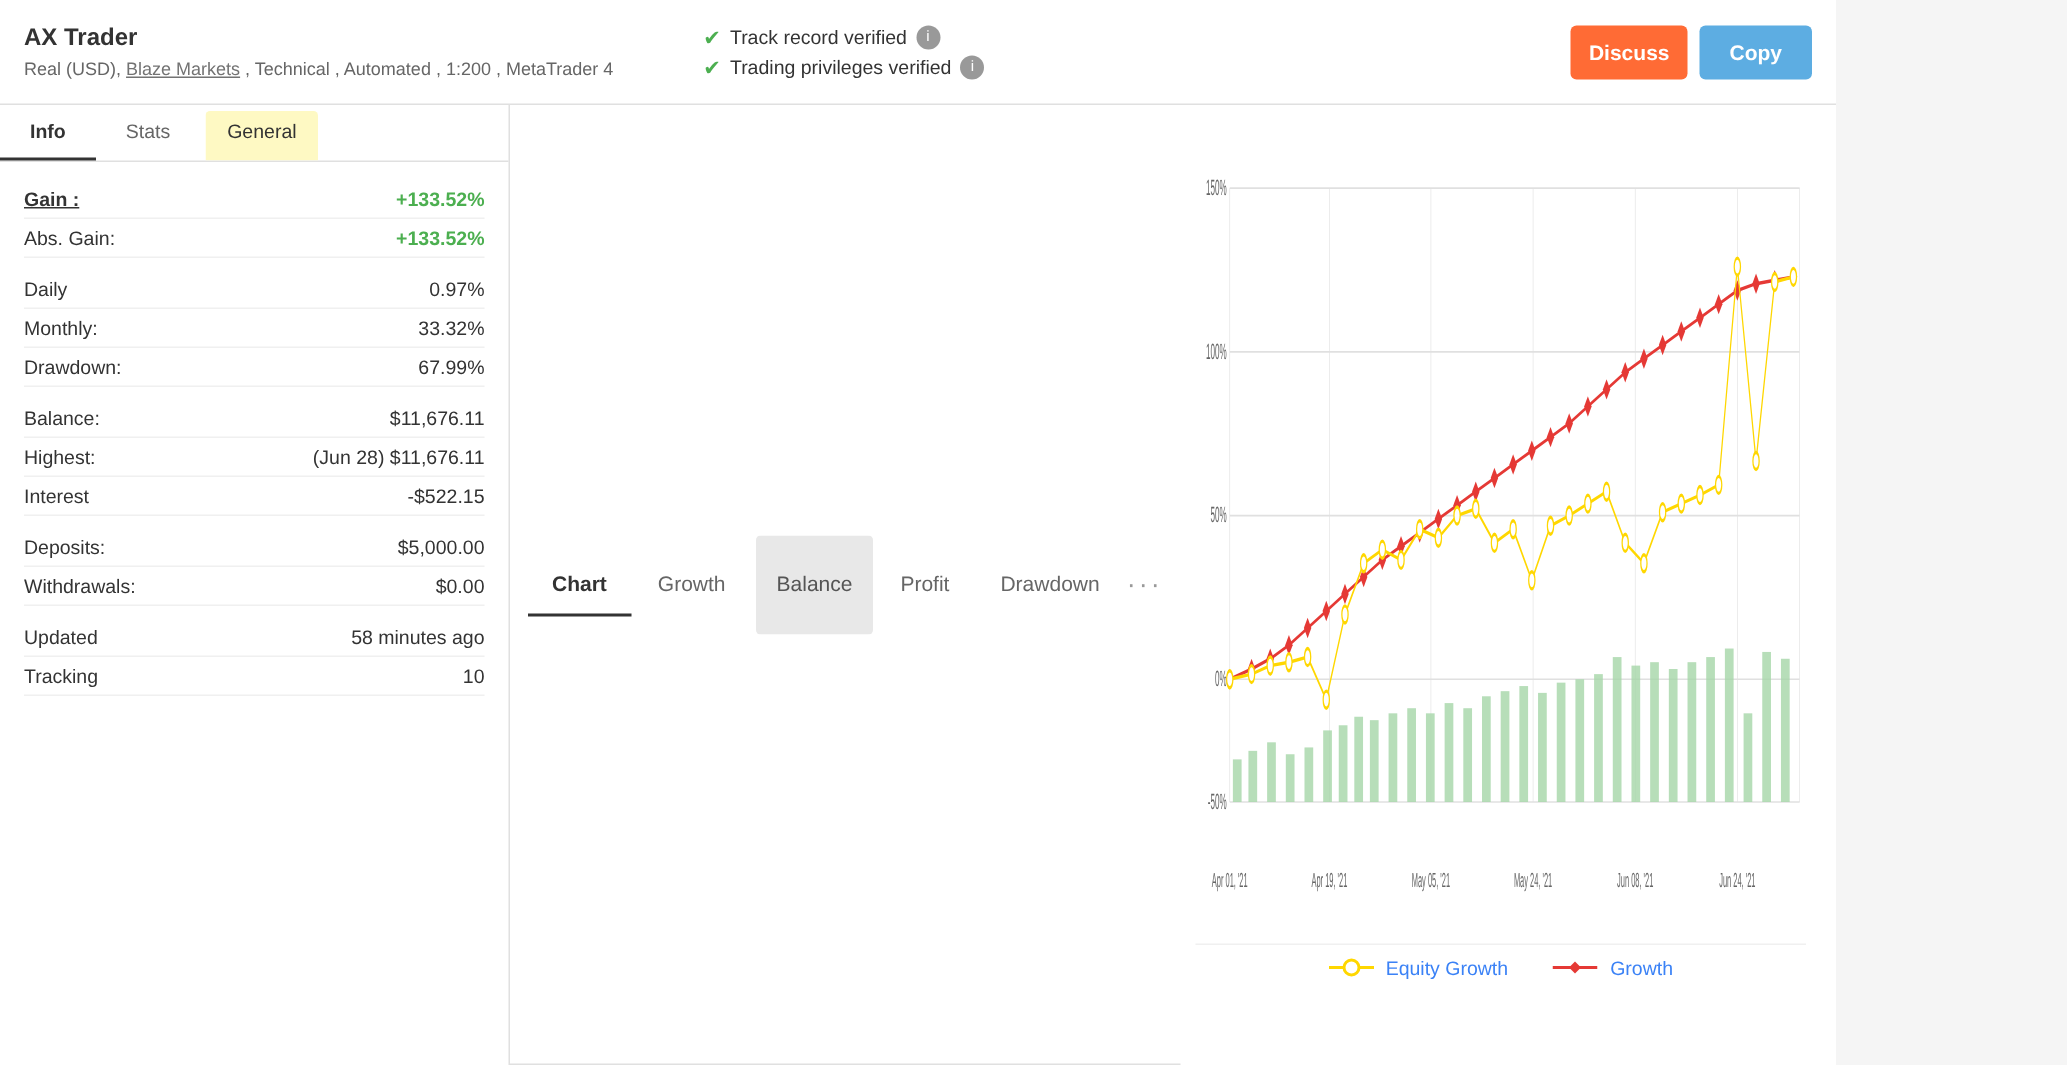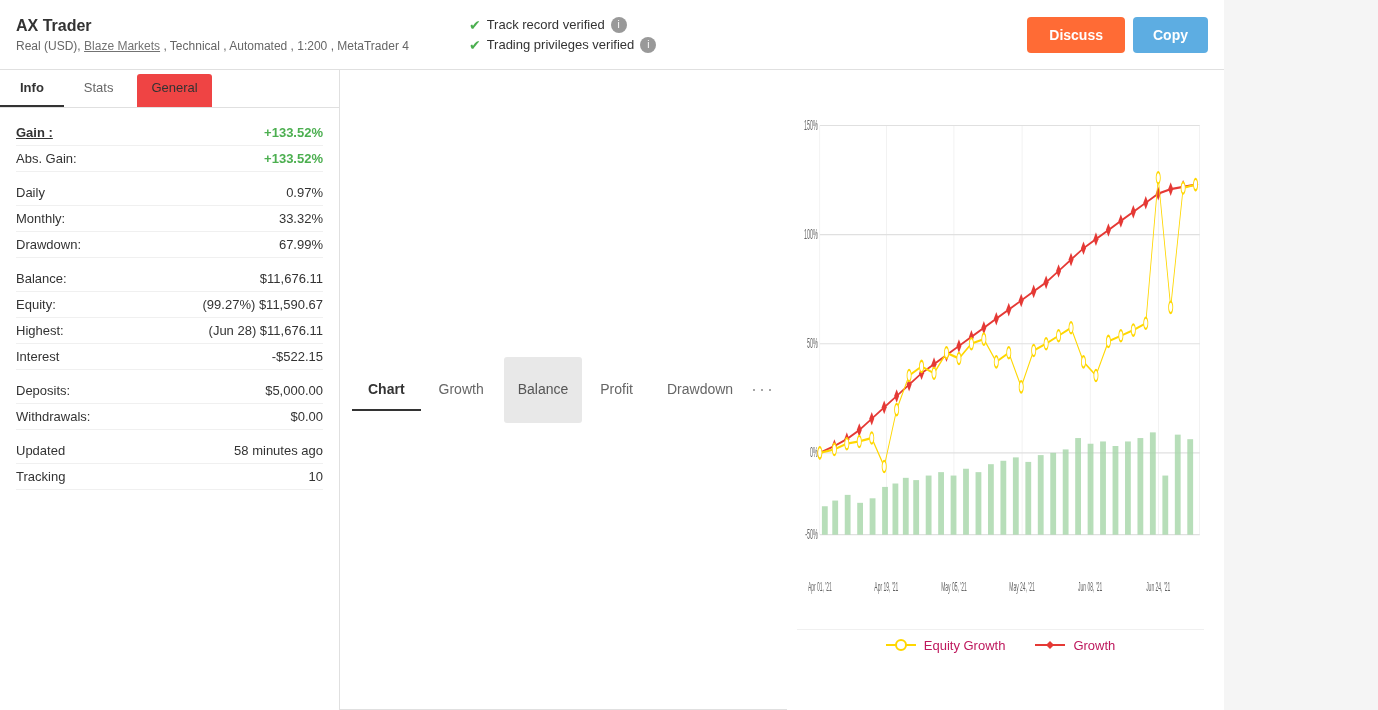--- a/index.html
+++ b/index.html
@@ -11,32 +11,32 @@
     .header { display: flex; align-items: center; padding: 10px 16px; background: #fff; border-bottom: 1px solid #e0e0e0; min-height: 70px; }
     .header-title { flex: 0 0 auto; margin-right: 40px; }
     .header-title h1 { font-size: 16px; font-weight: bold; color: #333; }
     .header-subtitle { font-size: 12px; color: #666; margin-top: 4px; }
     .header-subtitle a { color: #737373; text-decoration: underline; cursor: pointer; }
     .header-verifications { flex: 1; display: flex; flex-direction: column; gap: 4px; padding-left: 20px; }
     .verification-item { display: flex; align-items: center; gap: 6px; font-size: 13px; color: #333; }
     .check-icon { color: #4CAF50; font-size: 14px; }
     .info-icon { width: 16px; height: 16px; border-radius: 50%; background: #999; color: #fff; font-size: 10px; display: inline-flex; align-items: center; justify-content: center; cursor: pointer; }
     .header-actions { display: flex; gap: 8px; margin-left: auto; }
-    .btn-discuss { background: #FF6B35; color: #fff; border: none; padding: 10px 22px; border-radius: 4px; font-size: 14px; font-weight: bold; cursor: pointer; }
+    .btn-discuss { background: #FF6B35; color: #fff; border: none; padding: 10px 12px; border-radius: 4px; font-size: 14px; font-weight: bold; cursor: pointer; }
     .btn-copy { background: #5DADE2; color: #fff; border: none; padding: 10px 20px; border-radius: 4px; font-size: 14px; font-weight: bold; cursor: pointer; }
     
     
     .main-content { display: flex; flex: 1; overflow: hidden; }
     
     
     .left-panel { width: 340px; flex-shrink: 0; background: #fff; border-right: 1px solid #e0e0e0; display: flex; flex-direction: column; }
     .left-tabs { display: flex; border-bottom: 1px solid #e0e0e0; }
     .left-tab { padding: 10px 20px; font-size: 13px; cursor: pointer; border-bottom: 2px solid transparent; color: #666; }
     .left-tab.active { color: #333; border-bottom: 2px solid #333; font-weight: bold; }
-    .left-tab.bg-tab { background: #ef4444; color: #333; border-radius: 3px 3px 0 0; margin: 4px 4px 0; padding: 6px 14px; font-size: 13px; border-bottom: 2px solid transparent; }
+    .left-tab.bg-tab { background: #fef9c3; color: #333; border-radius: 3px 3px 0 0; margin: 4px 4px 0; padding: 6px 14px; font-size: 13px; border-bottom: 2px solid transparent; }
     
     .stats-content { padding: 12px 16px; flex: 1; overflow-y: auto; }
     .stat-row { display: flex; justify-content: space-between; align-items: center; padding: 5px 0; border-bottom: 1px solid #f0f0f0; }
     .stat-label { color: #333; font-size: 13px; }
     .stat-label.bold { font-weight: bold; }
     .stat-label.underline { text-decoration: underline; cursor: pointer; }
     .stat-value { font-size: 13px; color: #333; text-align: left; }
     .stat-value.green { color: #4CAF50; font-weight: bold; }
     .stat-value.profit-green { color: #4CAF50; font-weight: bold; }
     .stat-spacer { height: 8px; }
@@ -45,21 +45,21 @@
     .right-panel { flex: 1; display: flex; flex-direction: row; background: #fff; overflow: hidden; }
     .chart-tabs { display: flex; align-items: center; border-bottom: 1px solid #e0e0e0; padding: 0 12px; min-height: 50px; }
     .chart-tab { padding: 12px 16px; font-size: 14px; cursor: pointer; color: #666; border-bottom: 2px solid transparent; margin-right: 2px; }
     .chart-tab.active { color: #333; border-bottom: 2px solid #333; font-weight: bold; }
     .chart-tab.bg-tab { background: #e8e8e8; color: #555; padding: 24px 14px; border-radius: 3px; margin: 0 2px; }
     .chart-more { margin-left: auto; color: #999; font-size: 18px; cursor: pointer; letter-spacing: 2px; }
     
     .chart-area { flex: 1; position: relative; padding: 10px 20px 10px 10px; overflow: hidden; }
     
     .chart-legend { display: flex; justify-content: center; gap: 30px; padding: 8px 0; border-top: 1px solid #f0f0f0; }
-    .legend-item { display: flex; align-items: flex-start; gap: 8px; font-size: 13px; color: #be185d; }
+    .legend-item { display: flex; align-items: flex-start; gap: 8px; font-size: 13px; color: #3b82f6; }
     .legend-marker-equity { display: flex; align-items: center; gap: 4px; }
     .legend-marker-growth { display: flex; align-items: center; gap: 4px; }
   </style>
 </head>
 <body>
 
 <div class="app-container">
 
   <div class="header">
     <div class="header-title">
@@ -115,24 +115,20 @@
           <span class="stat-value">33.32%</span>
         </div>
         <div class="stat-row">
           <span class="stat-label">Drawdown:</span>
           <span class="stat-value">67.99%</span>
         </div>
         <div class="stat-spacer"></div>
         <div class="stat-row">
           <span class="stat-label">Balance:</span>
           <span class="stat-value">$11,676.11</span>
-        </div>
-        <div class="stat-row">
-          <span class="stat-label">Equity:</span>
-          <span class="stat-value">(99.27%) $11,590.67</span>
         </div>
         <div class="stat-row">
           <span class="stat-label">Highest:</span>
           <span class="stat-value">(Jun 28) $11,676.11</span>
         </div>
         <div class="stat-row">
           <span class="stat-label">Interest</span>
           <span class="stat-value">-$522.15</span>
         </div>
         <div class="stat-spacer"></div>

